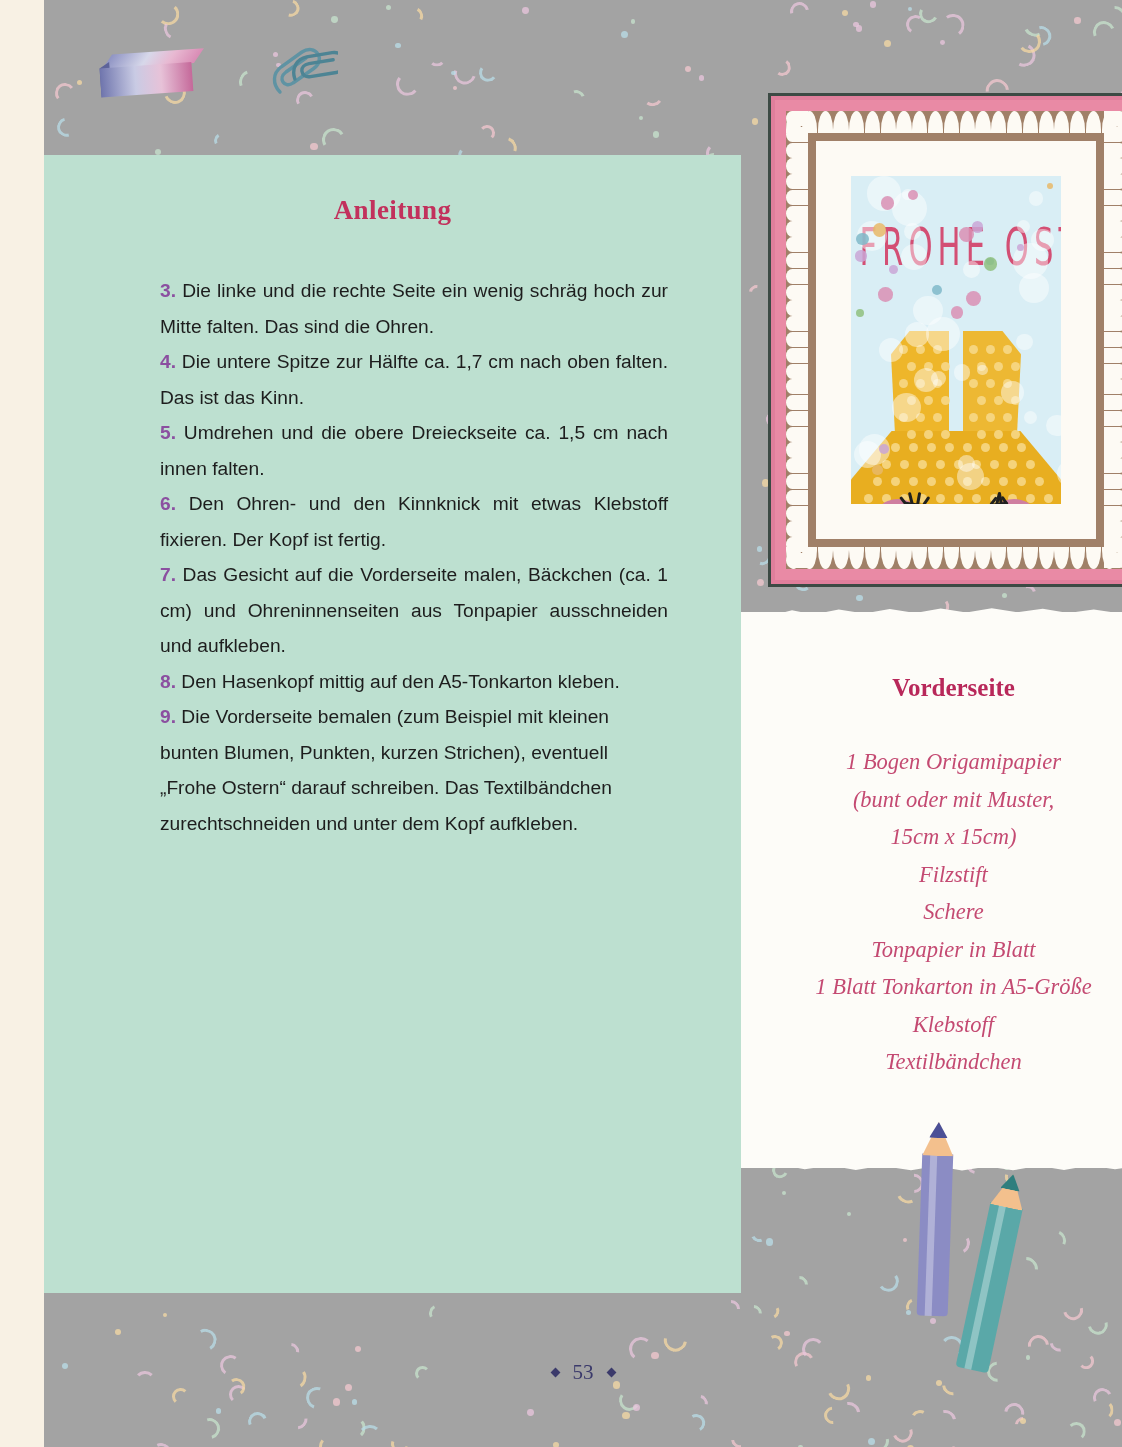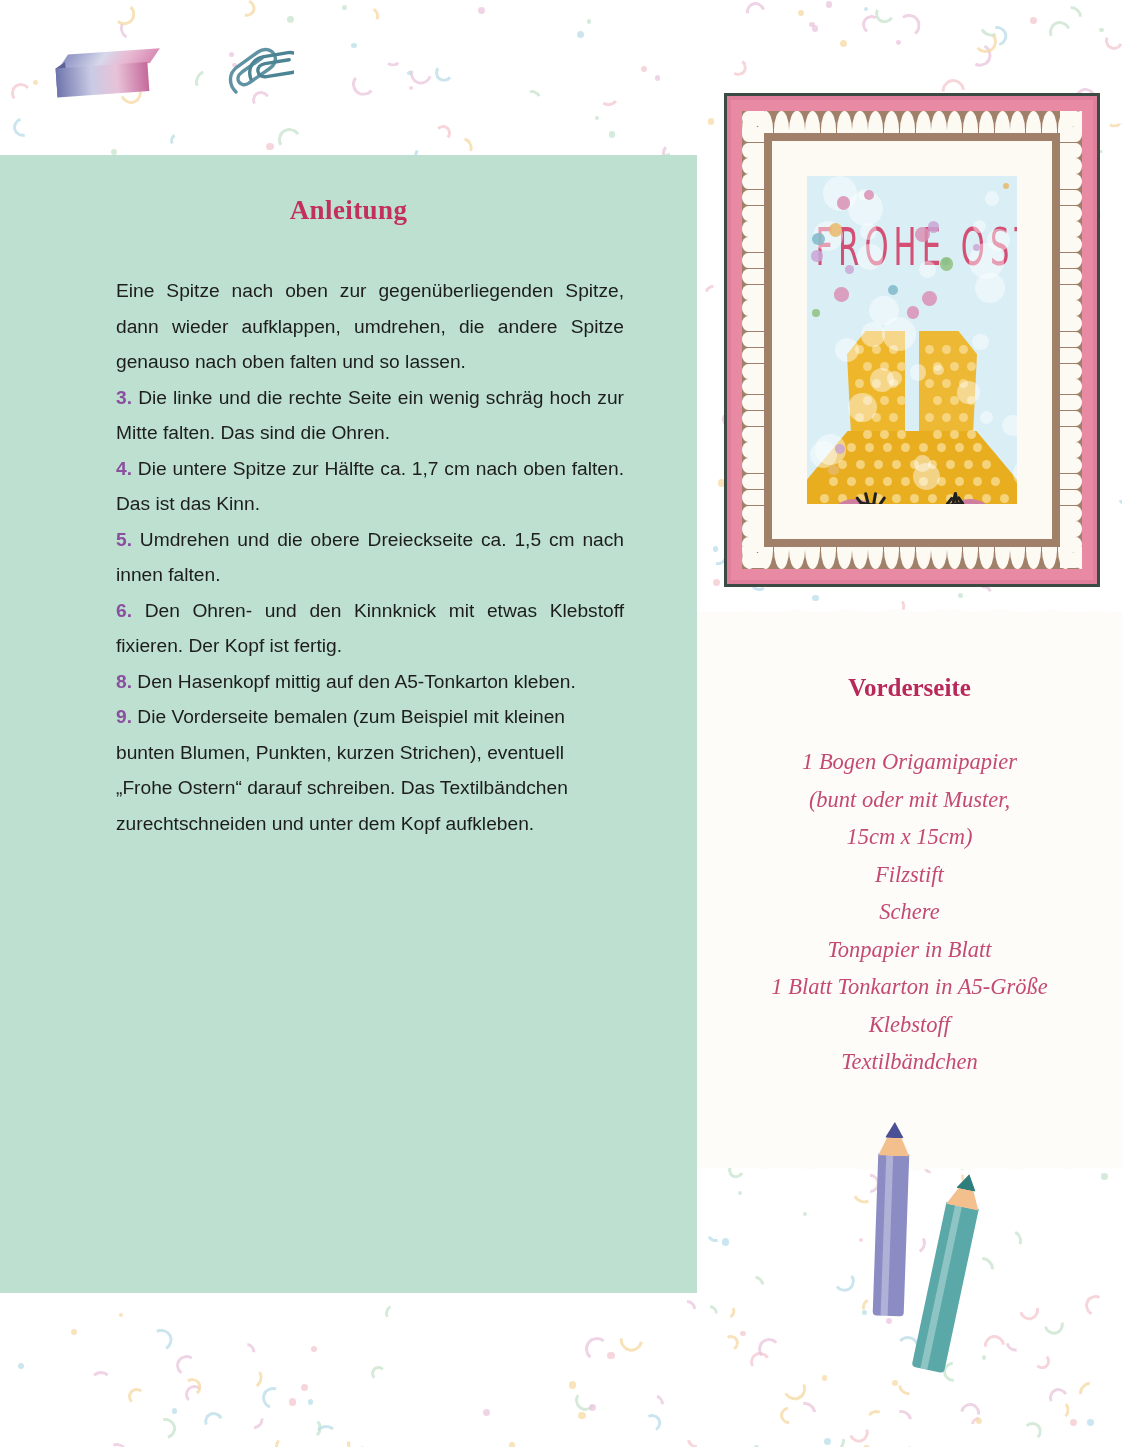--- a/index.html
+++ b/index.html
@@ -12,21 +12,22 @@
     position: relative;
     overflow: hidden;
     font-family: "Liberation Sans", sans-serif;
     background: #f8f1e4;
   }
 
   
   #page {
     position: absolute;
     inset: 0;
-    background-color: #ffffff;
+    background-color: #a3a3a3;
+    margin-left: 44px;
   }
   #confetti-layer {
     position: absolute;
     inset: 0;
     pointer-events: none;
   }
   .confetti {
     position: absolute;
     opacity: .75;
   }
@@ -776,25 +777,25 @@
       </g>
       <g fill="none" stroke="#4d8494" stroke-width="3.4" stroke-linecap="round" transform="translate(22,-4) rotate(26 30 30)">
         <path d="M14 50 C6 42 7 31 15 25 L36 10 C42 6 49 7 52 12 C55 17 53 23 47 27 L27 41 C23 44 19 43 17 40 C15 37 16 33 20 30 L40 16"></path>
       </g>
     </svg>
   </div>
 
   <div id="instruction-panel">
     <div id="instruction-title">Anleitung</div>
     <div id="steps">
-        <p><span>Eine Spitze nach oben zur gegenüberliegenden Spitze, dann wieder aufklappen, umdrehen, die andere Spitze genauso nach oben falten und so lassen.</span></p>
         <p><span class="step-num">3. </span><span>Die linke und die rechte Seite ein wenig schräg hoch zur Mitte falten. Das sind die Ohren.</span></p>
         <p><span class="step-num">4. </span><span>Die untere Spitze zur Hälfte ca. 1,7 cm nach oben falten. Das ist das Kinn.</span></p>
         <p><span class="step-num">5. </span><span>Umdrehen und die obere Dreieckseite ca. 1,5 cm nach innen falten.</span></p>
         <p><span class="step-num">6. </span><span>Den Ohren- und den Kinnknick mit etwas Klebstoff fixieren. Der Kopf ist fertig.</span></p>
+        <p><span class="step-num">7. </span><span>Das Gesicht auf die Vorderseite malen, Bäckchen (ca. 1 cm) und Ohreninnenseiten aus Tonpapier ausschneiden und aufkleben.</span></p>
         <p><span class="step-num">8. </span><span>Den Hasenkopf mittig auf den A5-Tonkarton kleben.</span></p>
         <p><span class="step-num">9. </span><span>Die Vorderseite bemalen (zum Beispiel mit kleinen bunten Blumen, Punkten, kurzen Strichen), eventuell „Frohe Ostern“ darauf schreiben. Das Textilbändchen zurechtschneiden und unter dem Kopf aufkleben.</span></p>
       </div>
   </div>
 
   <div id="card-photo">
     <div class="card-frame-outer">
       <div class="card-frame-pink">
         <div class="card-frame-scallop">
           <div class="scallop-row top">
@@ -1093,14 +1094,17 @@
   </div>
 
   <div id="pencil-teal">
     <div class="pencil-body" style="background: rgb(90, 168, 168);">
       <div class="pencil-sheen"></div>
     </div>
     <div class="pencil-tip"></div>
     <div class="pencil-lead" style="background: rgb(47, 126, 126);"></div>
   </div>
 
+  <div id="page-footer">
+    <span class="footer-diamond"></span><span>53</span><span class="footer-diamond"></span>
+  </div>
 
 </div>
 
 </body></html>

